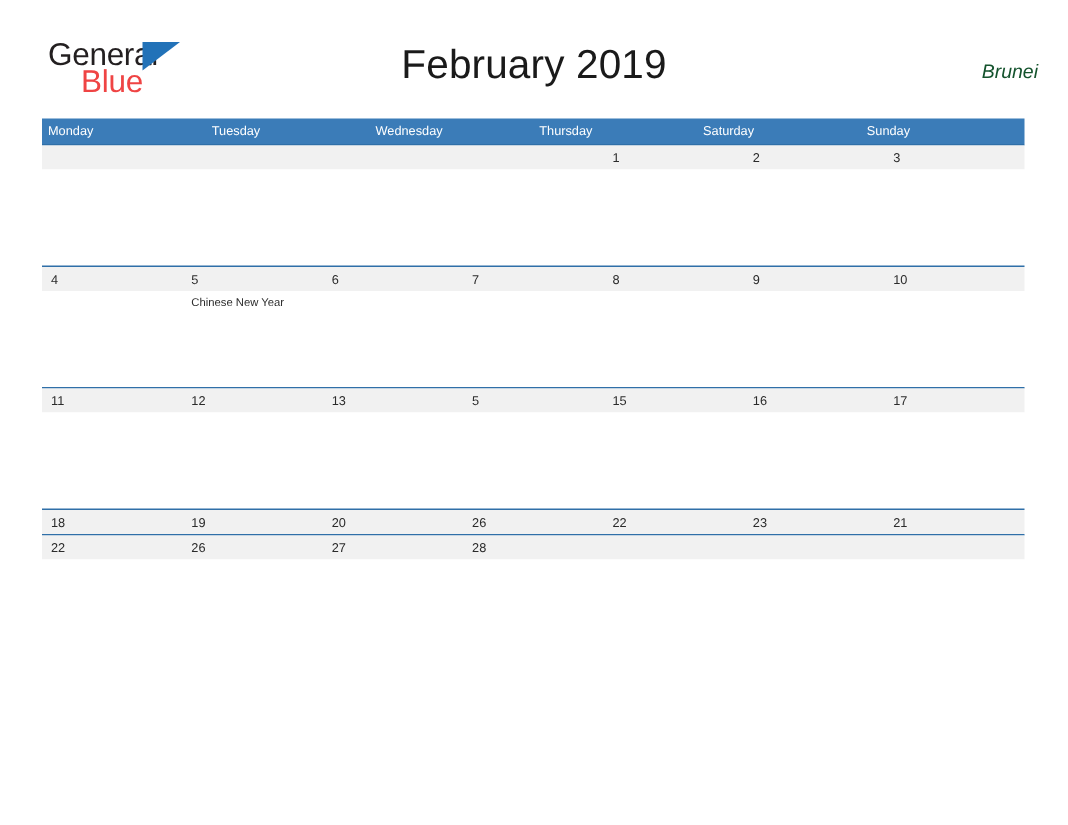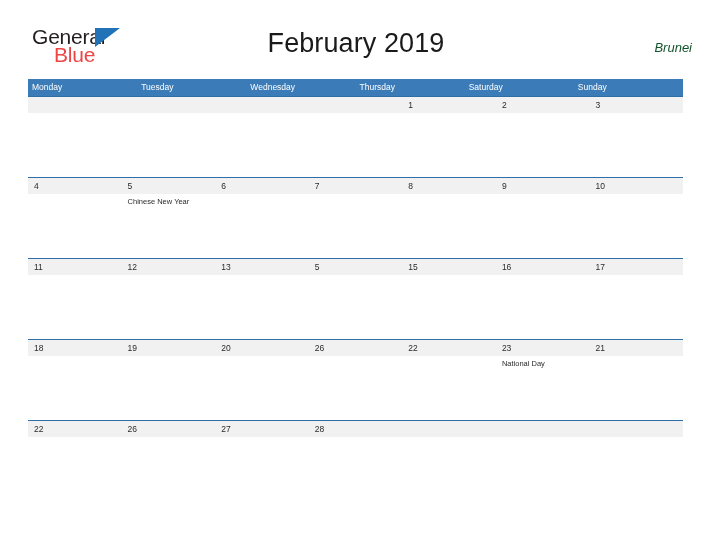--- a/index.html
+++ b/index.html
@@ -278,43 +278,20 @@
   <div class="week-row">
     <div class="date-band">
       <div class="date-cell">18</div>
       <div class="date-cell">19</div>
       <div class="date-cell">20</div>
       <div class="date-cell">26</div>
       <div class="date-cell">22</div>
       <div class="date-cell">23</div>
       <div class="date-cell">21</div>
     </div>
-    <div class="event-band">
-      <div class="event-cell">
-          <div class="event-text"></div>
-        </div>
-      <div class="event-cell">
-          <div class="event-text"></div>
-        </div>
-      <div class="event-cell">
-          <div class="event-text"></div>
-        </div>
-      <div class="event-cell">
-          <div class="event-text"></div>
-        </div>
-      <div class="event-cell">
-          <div class="event-text"></div>
-        </div>
-      <div class="event-cell">
-          <div class="event-text">National Day</div>
-        </div>
-      <div class="event-cell">
-          <div class="event-text"></div>
-        </div>
-    </div>
   </div>
 
   <div class="week-row">
     <div class="date-band">
       <div class="date-cell">22</div>
       <div class="date-cell">26</div>
       <div class="date-cell">27</div>
       <div class="date-cell">28</div>
       <div class="date-cell empty"></div>
       <div class="date-cell empty"></div>

